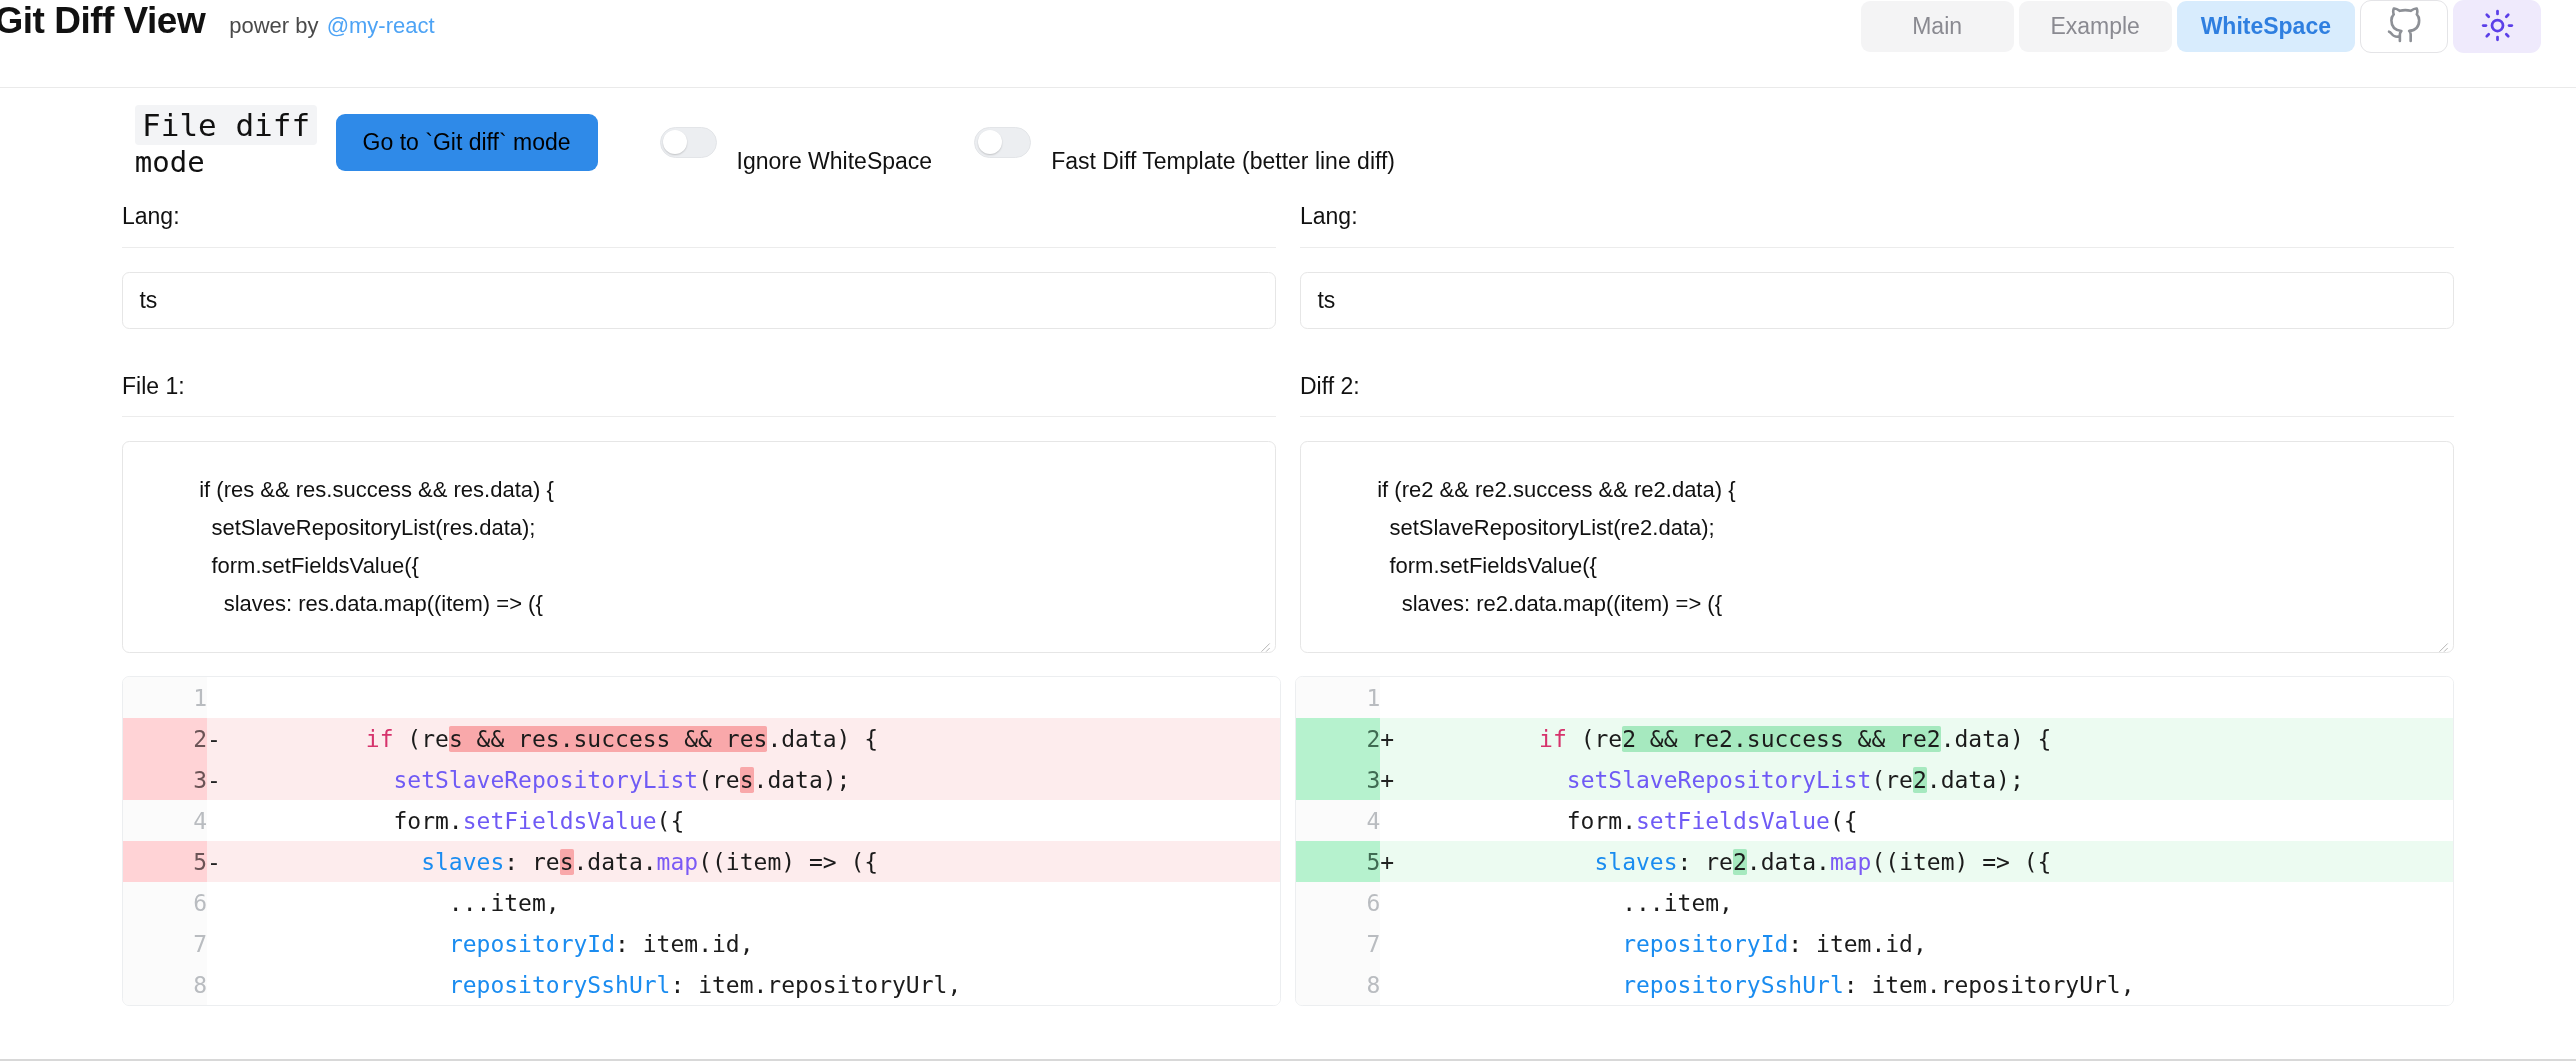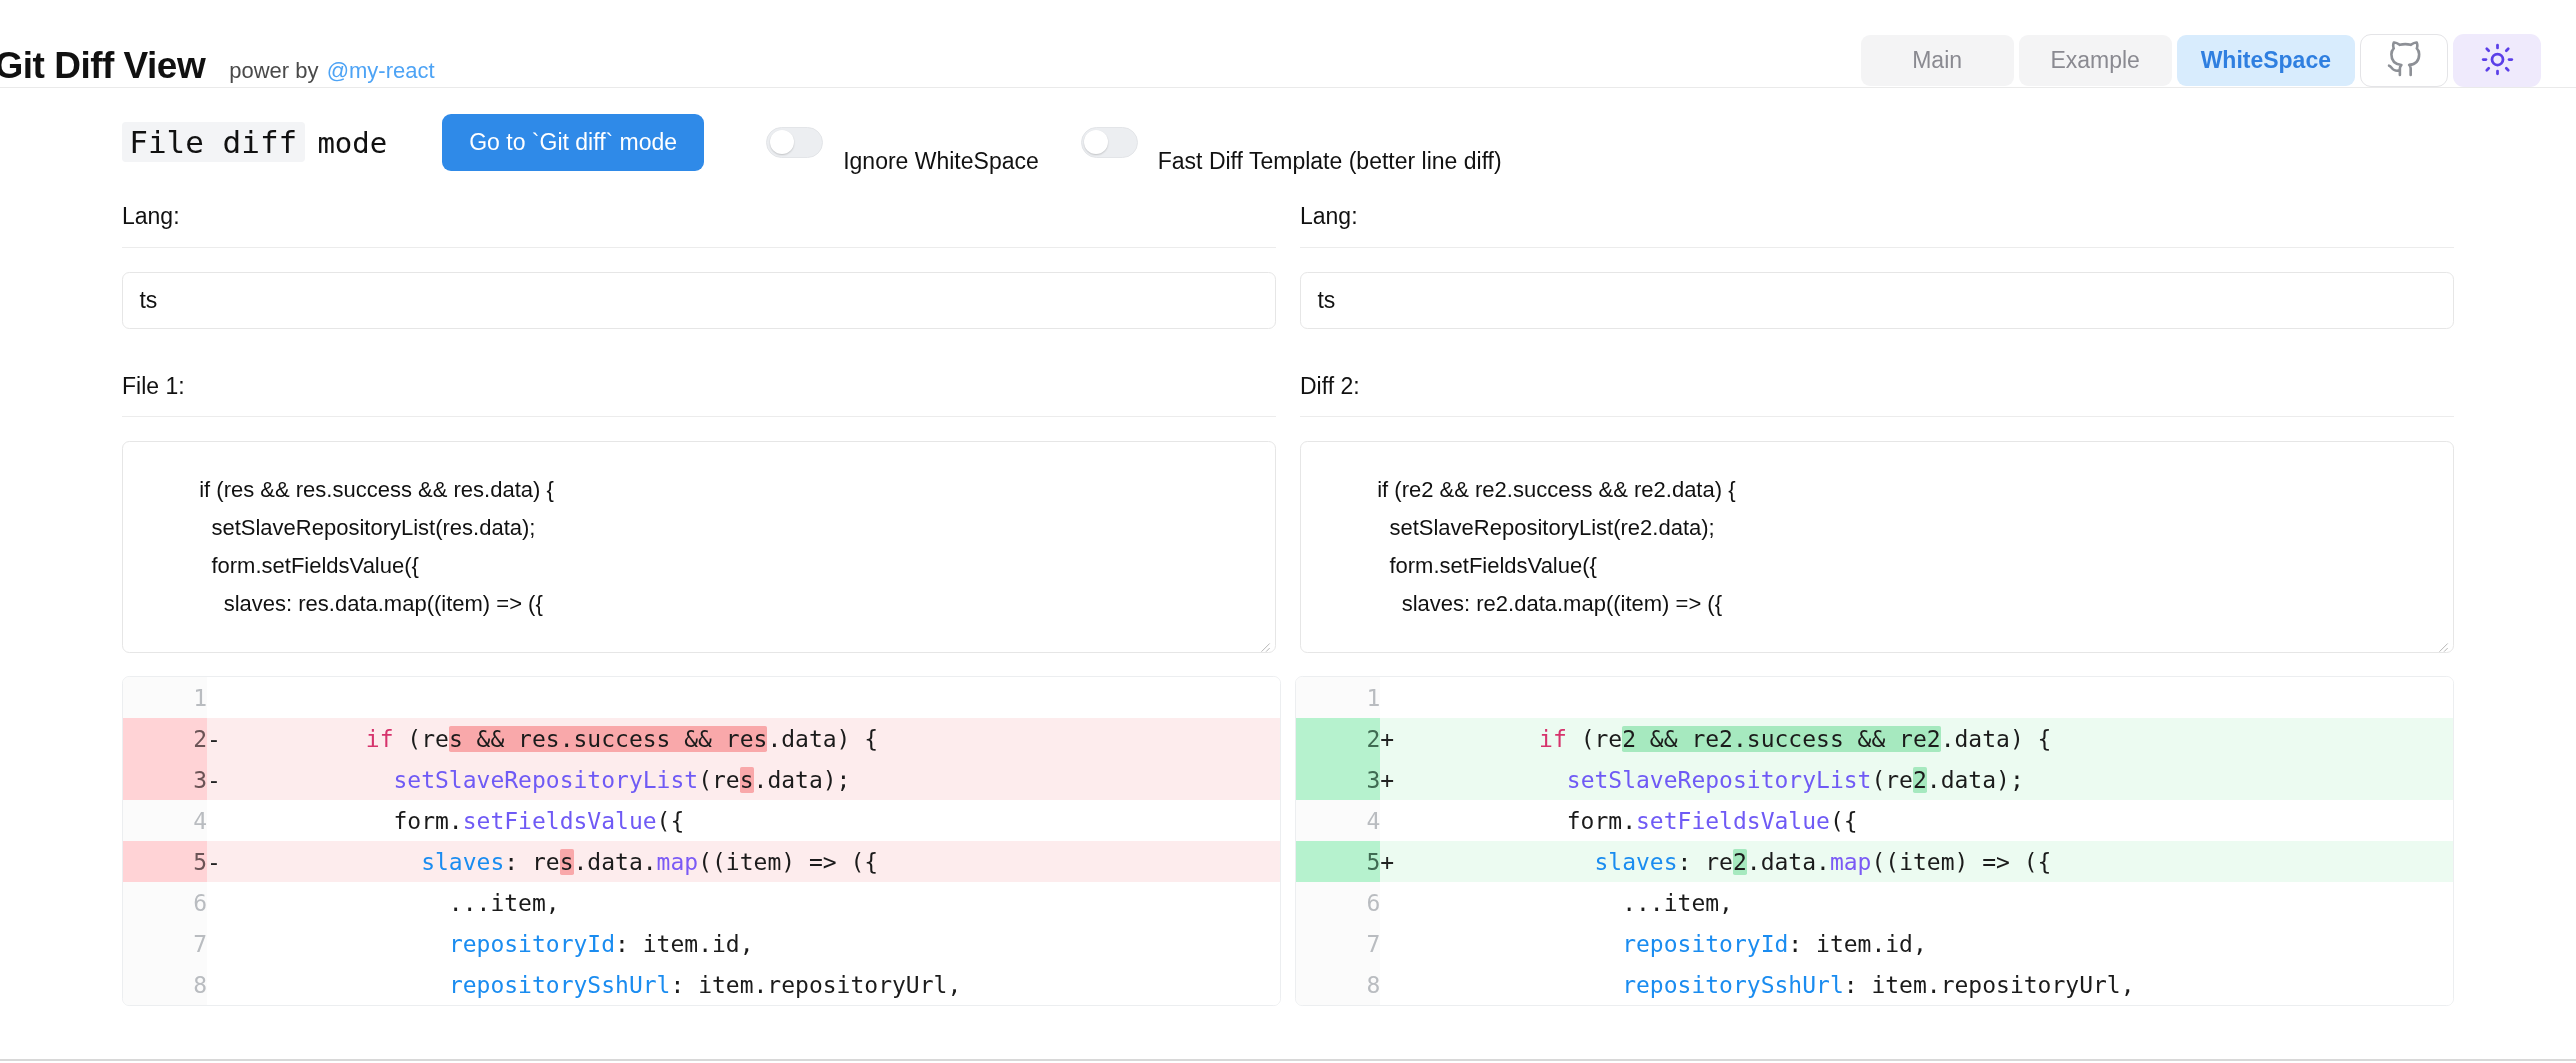--- a/index.html
+++ b/index.html
@@ -9,21 +9,21 @@
     font-family: "Liberation Sans", sans-serif;
     overflow: hidden;
   }
   body { position: relative; }
 
   
   .header {
     height: 88px;
     width: 100%;
     display: flex;
-    align-items: flex-end;
+    align-items: flex-start;
     border-bottom: 1.8px solid #eaeaea;
     background: #fff;
     padding: 0 35px 0 0;
   }
   .brand-wrap { display: flex; align-items: baseline; flex: 1; }
   .brand-title {
     font-size: 37px;
     font-weight: 700;
     color: #111;
     letter-spacing: -0.5px;
@@ -79,36 +79,36 @@
   
   .page { padding: 0 122px; }
 
   
   .toolbar {
     display: flex;
     align-items: center;
     height: 108px;
     gap: 0;
   }
-  .mode-title { font-size: 33px; color: #111; display: flex; align-items: baseline; }
+  .mode-title { font-size: 33px; color: #111; display: flex; align-items: baseline; flex-direction: column; }
   .mode-code {
     font-family: "DejaVu Sans Mono", monospace;
     background: #f3f4f6;
     padding: 1.8px 7.3px;
     border-radius: 3.7px;
     font-size: 31px;
     color: #111;
   }
   .mode-word { margin-left: 12.8px; font-family: "DejaVu Sans Mono", monospace; font-size: 29px; }
   .goto-btn {
-    margin-left: 55px;
+    margin-left: 31px;
     height: 57px;
     padding: 0 27px;
     background: #2f8ae8;
-    color: #ffffff;
+    color: #000000;
     border: none;
     border-radius: 9px;
     font-size: 23px;
     font-family: "Liberation Sans", sans-serif;
     cursor: pointer;
   }
   .switch-group { display: flex; align-items: center; margin-left: 62px; }
   .switch-group.second { margin-left: 42px; }
   .switch {
     width: 57px; height: 31px;

